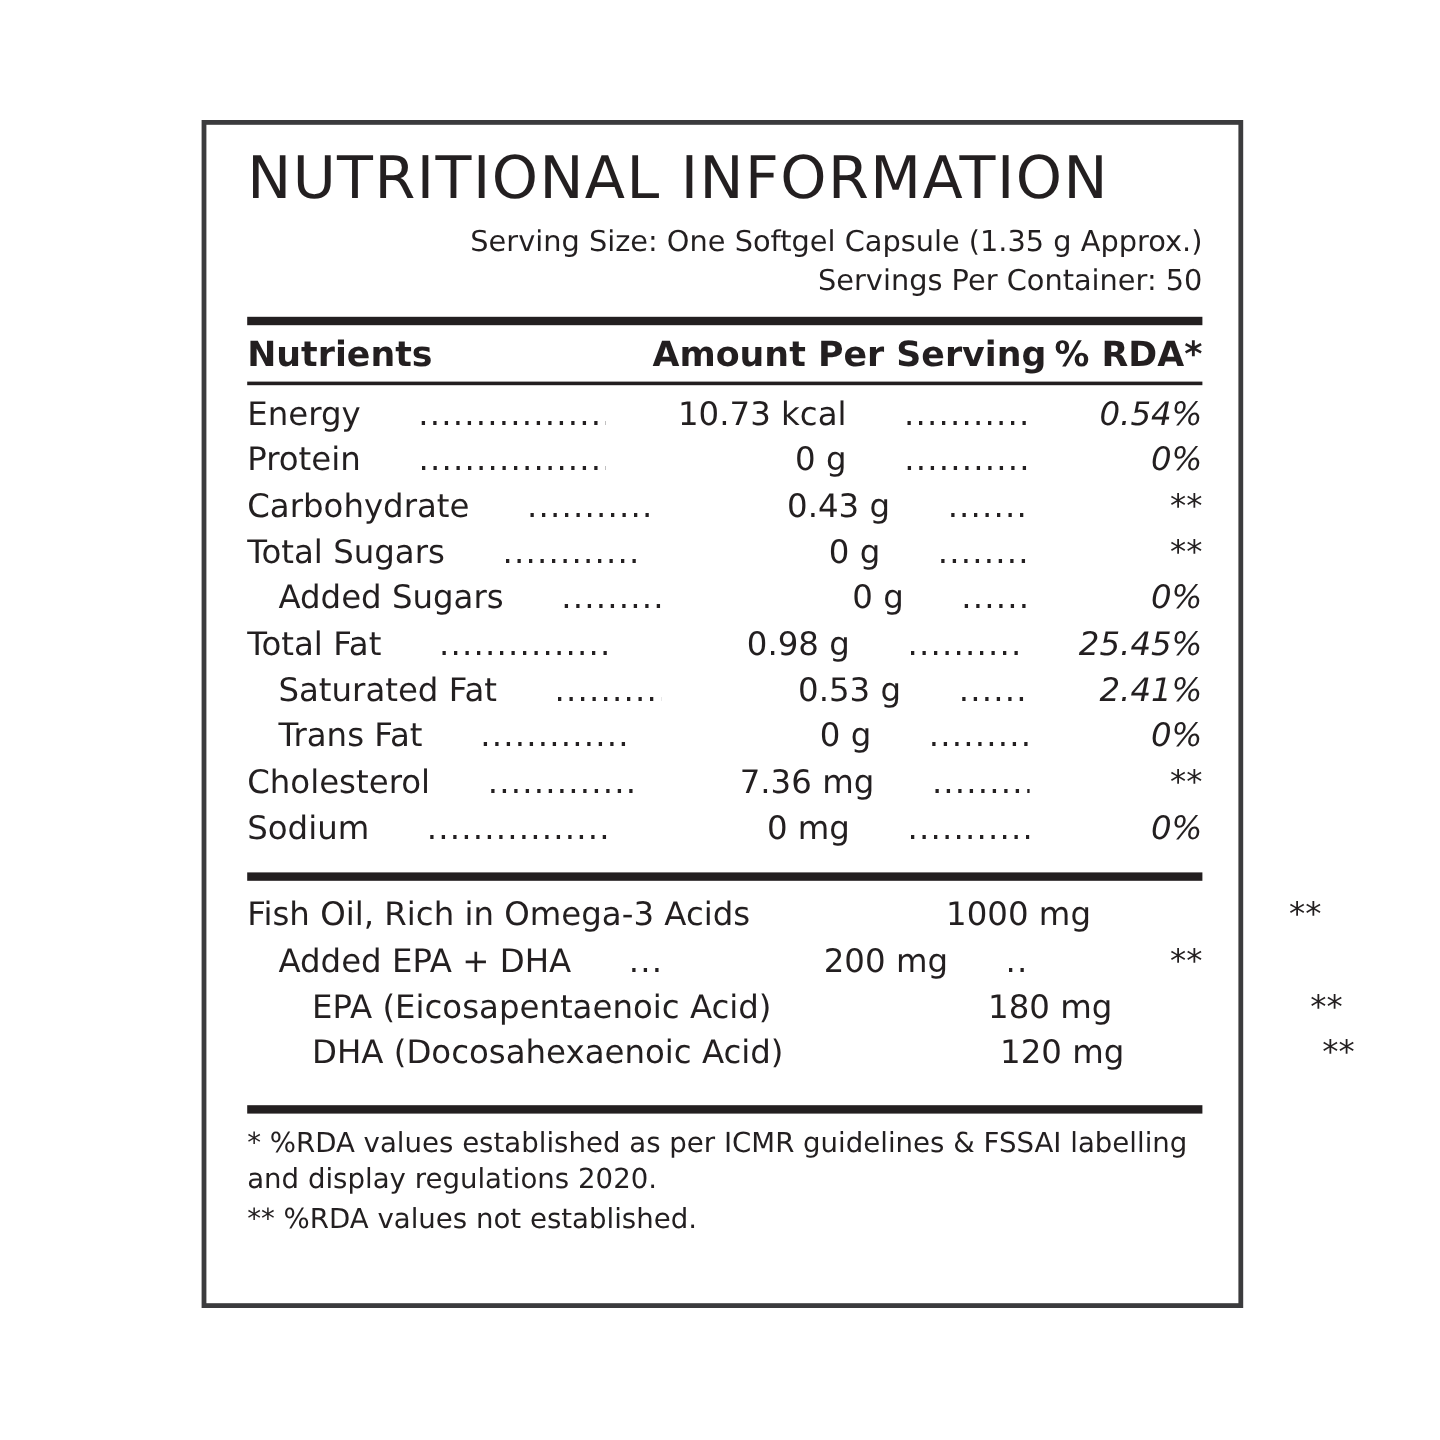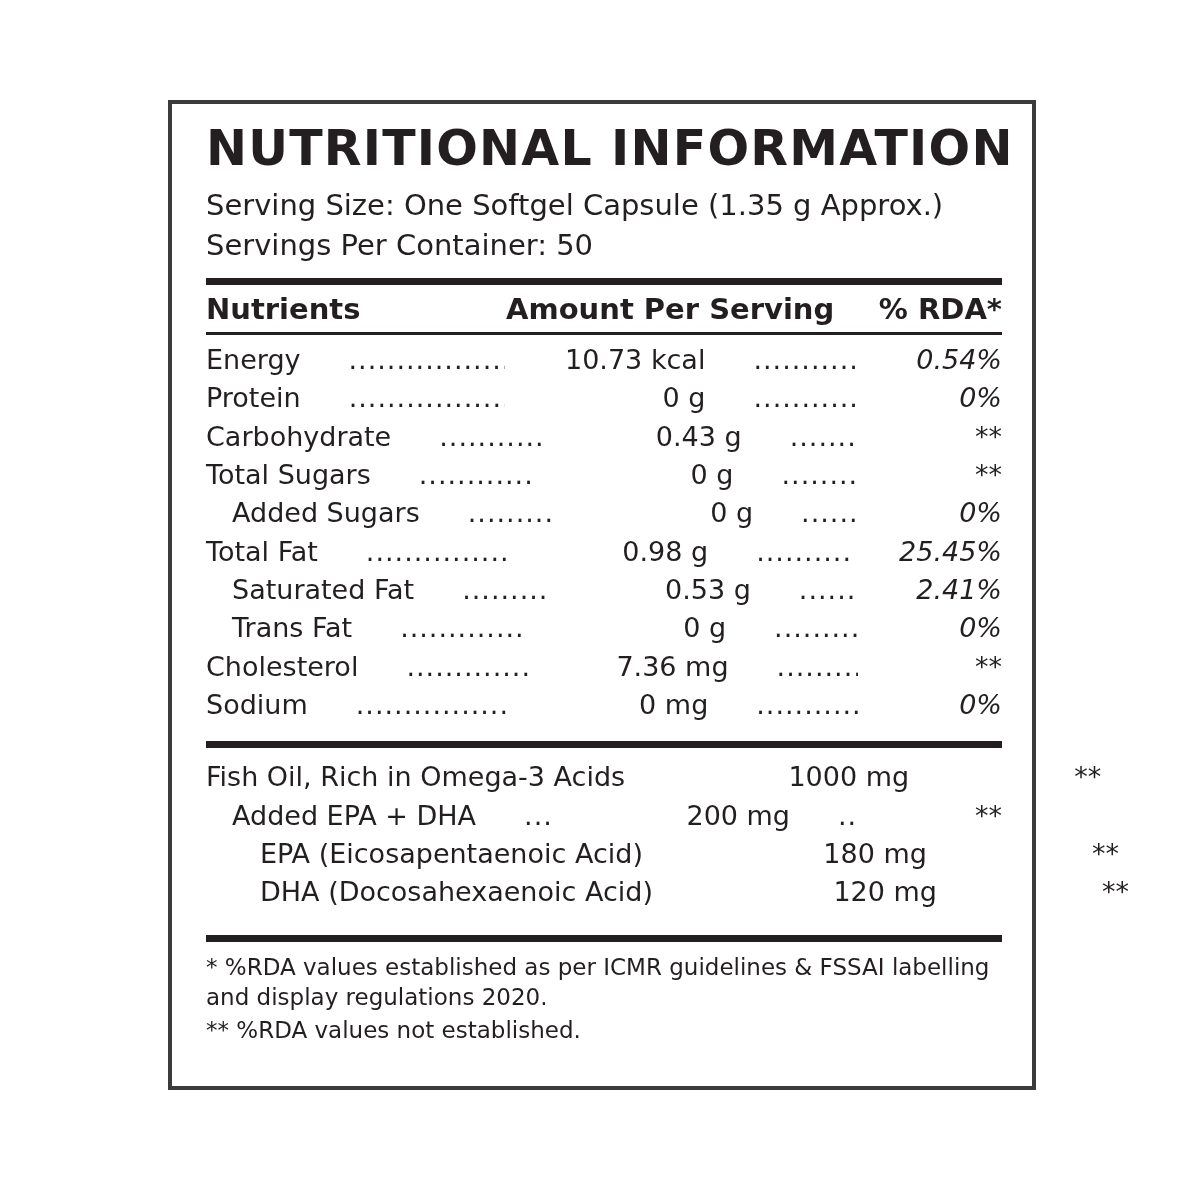--- a/index.html
+++ b/index.html
@@ -26,29 +26,30 @@
   }
   .inner {
     position: absolute;
     left: 34px;
     top: 18px;
     right: 30px;
   }
   .title {
     font-size: 49px;
     letter-spacing: 1.2px;
-    font-weight: 700;
+    font-weight: 400;
     line-height: 1.12;
     white-space: nowrap;
     font-family: "DejaVu Sans", sans-serif;
   }
   .serving-line {
-    font-size: 29px;
+    font-size: 24px;
     line-height: 1.38;
     font-family: "DejaVu Sans", sans-serif;
+    text-align: right;
   }
   .serving-block {
     margin-top: 8px;
   }
   .rule-thick {
     height: 7px;
     background: #231f20;
     margin: 13px 0 0 0;
   }
   .rule-thin {
@@ -57,21 +58,21 @@
     margin: 0;
   }
   .head-row {
     display: flex;
     align-items: baseline;
     font-size: 29px;
     font-weight: bold;
     padding: 7px 0 6px 0;
   }
   .head-nutrients { flex: 0 0 300px; }
-  .head-amount { flex: 1 1 auto; text-align: left; }
+  .head-amount { flex: 1 1 auto; text-align: right; }
   .head-rda { flex: 0 0 130px; text-align: right; }
 
   .rows {
     padding-top: 6px;
     padding-bottom: 4px;
   }
   .row {
     display: flex;
     align-items: baseline;
     font-size: 27px;

